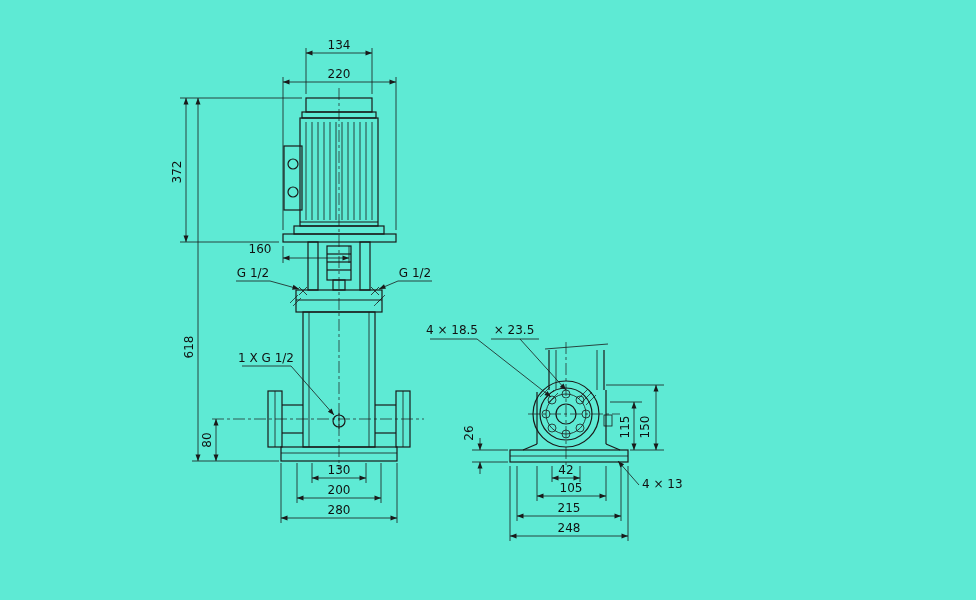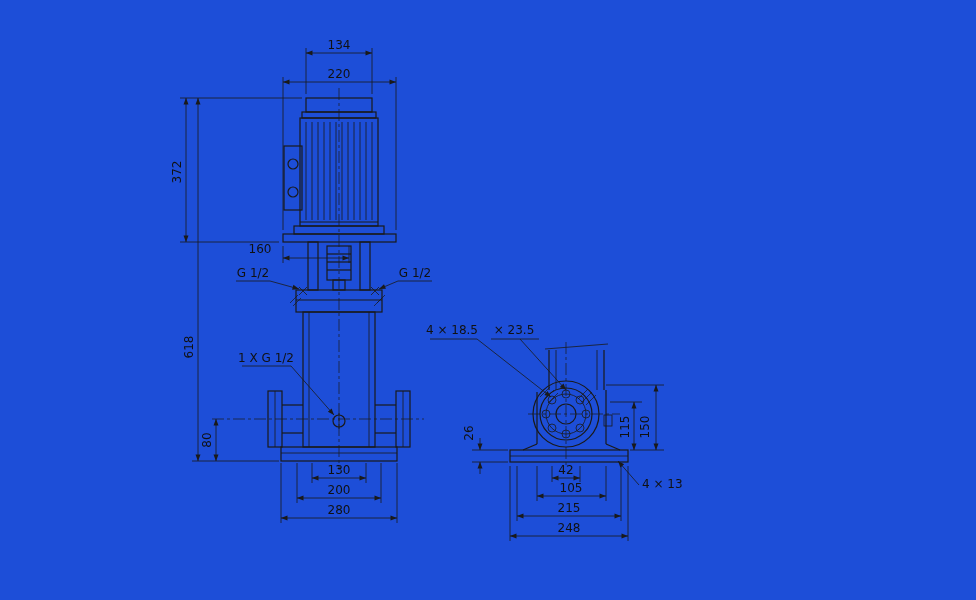--- a/index.html
+++ b/index.html
@@ -1,16 +1,16 @@
 <!DOCTYPE html>
 <html><head>
 <meta charset="utf-8">
 <style>
   html,body{margin:0;padding:0;background:#ffffff;}
-  .stage{position:relative;width:976px;height:600px;background:#1d4ed8;overflow:hidden;
+  .stage{position:relative;width:976px;height:600px;background:#5eead4;overflow:hidden;
          font-family:"DejaVu Sans", sans-serif;}
   svg{position:absolute;left:0;top:0;}
   .obj  {stroke:#1a1a1a;stroke-width:1.2;fill:none;}
   .obj2 {stroke:#1a1a1a;stroke-width:0.8;fill:none;}
   .dim  {stroke:#1a1a1a;stroke-width:0.8;fill:none;}
   .cl   {stroke:#1a1a1a;stroke-width:0.7;fill:none;stroke-dasharray:12 3 3 3;}
   .hatch{stroke:#1a1a1a;stroke-width:0.7;fill:none;}
   text  {font-family:"DejaVu Sans", sans-serif;font-size:12px;fill:#111111;
          text-anchor:middle;}
   text.start{text-anchor:start;}

